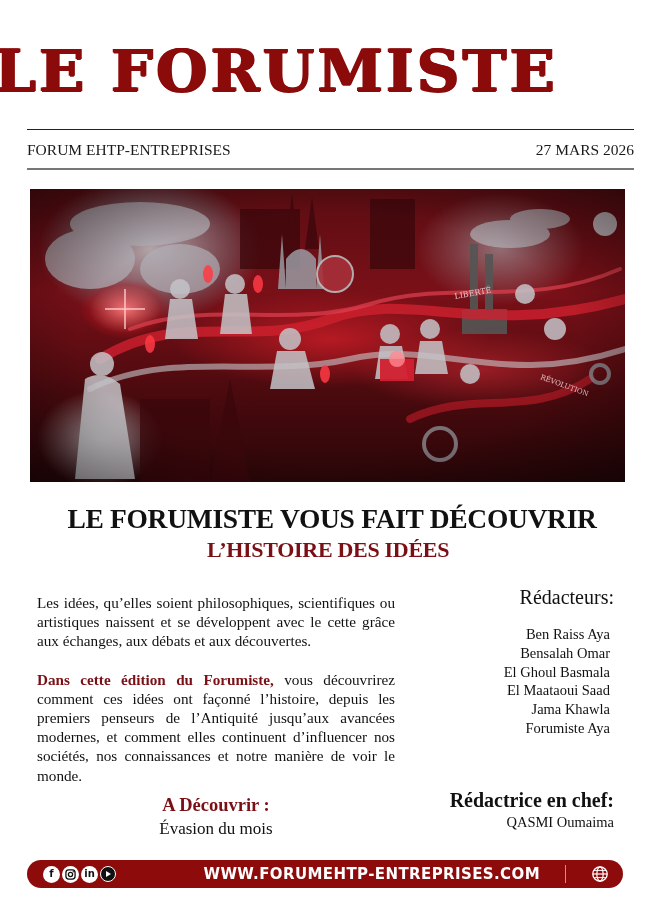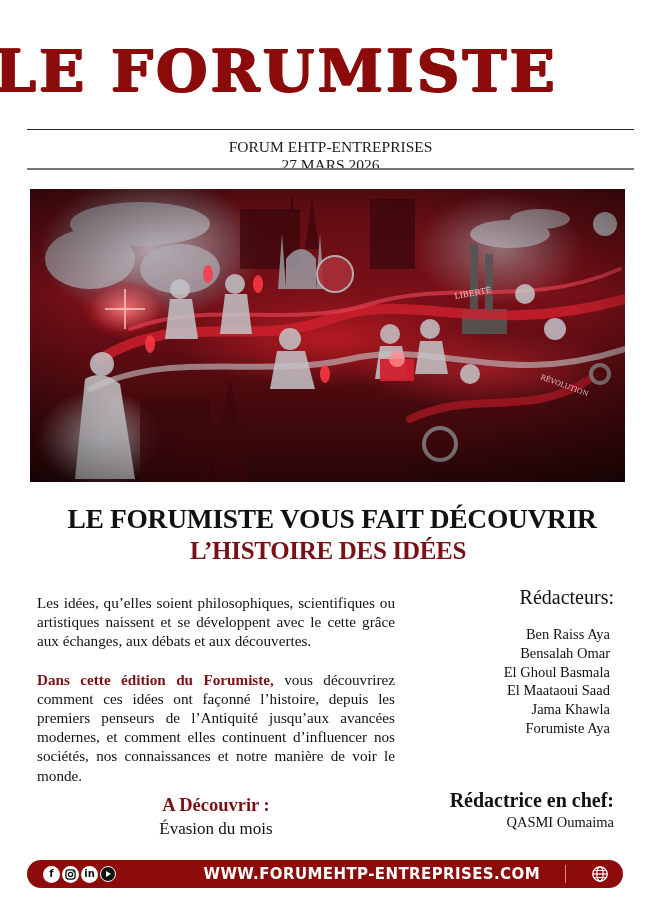--- a/index.html
+++ b/index.html
@@ -9,36 +9,36 @@
   .masthead { position:absolute; left:0; top:38px; width:656px; text-align:left; }
   .masthead-title { display:inline-block; font-family:"DejaVu Serif", serif; font-weight:bold;
      font-size:58px; letter-spacing:3px; color:#8b0a0a; line-height:66px;
      transform:scaleX(1.02); text-shadow:1px 0 0 #8b0a0a, -1px 0 0 #8b0a0a, 0 1px 0 #8b0a0a; }
 
   .rule { position:absolute; left:27px; width:607px; height:0; }
   .rule-top { top:129px; border-top:1.5px solid #222; }
   .rule-bottom { top:168px; border-top:2px solid #777; }
 
   .dateline { position:absolute; left:27px; top:138px; width:607px; height:24px;
-     display:flex; justify-content:space-between; align-items:center; font-size:15.5px; color:#1a1a1a;flex-direction:column; }
+     display:flex; justify-content:space-between; align-items:center; font-size:15.5px; color:#1a1a1a; }
 
   .hero { position:absolute; left:30px; top:189px; width:595px; height:293px; overflow:hidden;
      background:
        radial-gradient(ellipse 60px 40px at 95px 120px, rgba(255,120,120,0.9), rgba(180,20,30,0.3) 60%, transparent 75%),
        radial-gradient(ellipse 140px 90px at 120px 60px, rgba(190,190,195,0.85), rgba(120,120,130,0.4) 60%, transparent 80%),
        radial-gradient(ellipse 120px 80px at 470px 60px, rgba(170,170,175,0.6), transparent 70%),
        radial-gradient(ellipse 90px 70px at 70px 250px, rgba(200,200,205,0.75), transparent 70%),
        radial-gradient(ellipse 200px 60px at 300px 150px, rgba(210,30,40,0.75), transparent 80%),
        radial-gradient(ellipse 160px 50px at 450px 180px, rgba(200,40,50,0.6), transparent 80%),
        linear-gradient(180deg, #5a0d12 0%, #7a1018 35%, #4a0a0e 70%, #2a0608 100%); }
   .hero svg { position:absolute; left:0; top:0; width:100%; height:100%; }
 
   .headline { position:absolute; left:0; width:656px; text-align:center; font-weight:bold; }
   .headline-1 { top:499px; font-size:27.5px; color:#111; letter-spacing:-0.3px; }
-  .headline-2 { top:537px; font-size:25px; color:#7a1015; letter-spacing:-0.3px; }
+  .headline-2 { top:537px; font-size:22px; color:#7a1015; letter-spacing:-0.3px; }
 
   .body-col { position:absolute; left:37px; top:593px; width:358px; font-size:15.2px;
      line-height:19.2px; text-align:justify; color:#111; }
   .body-col p { margin:0 0 19px 0; }
   .lead-red { color:#7a1015; font-weight:bold; }
 
   .discover { position:absolute; left:37px; width:358px; text-align:center; }
   .discover-title { top:795px; font-size:18.5px; font-weight:bold; color:#7a1015; }
   .discover-sub { top:819px; font-size:17px; color:#111; }
 

